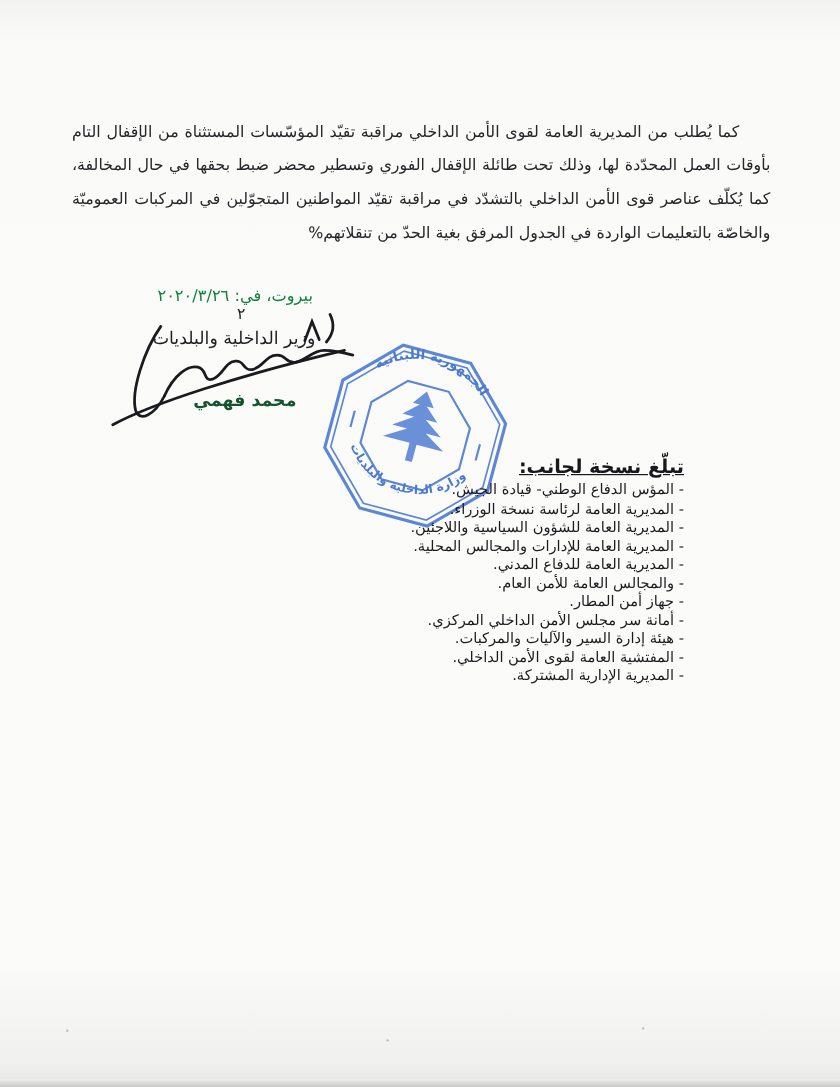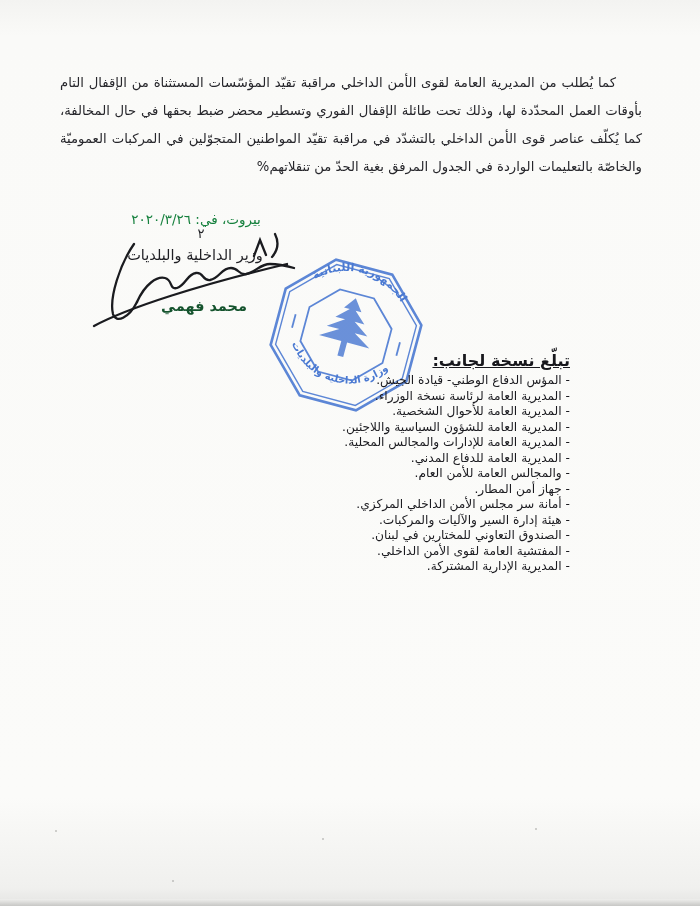--- a/index.html
+++ b/index.html
@@ -5,21 +5,21 @@
   * { margin:0; padding:0; box-sizing:border-box; }
   html,body { width:700px; height:906px; }
   body{
     font-family:"DejaVu Sans", sans-serif;
     position:relative;
     overflow:hidden;
     background:
       linear-gradient(180deg,#f3f3f1 0%,#fafaf8 4%,#fbfbf9 88%,#f0f0ee 98%,#e4e4e2 100%);
     color:#232327;
   }
-  .page{ position:absolute; inset:0; }
+  .page{ position:absolute; inset:0;margin-top:28px; }
   .para{
     position:absolute; top:69px; right:58px; left:60px;
     direction:rtl; text-align:justify; text-justify:inter-word;
     font-size:13.2px; line-height:28px; color:#26262b;
     text-indent:26px; letter-spacing:.1px;
   }
   .dateline{
     position:absolute; top:211px; left:96px; width:200px;
     direction:rtl; text-align:center; font-size:13.5px; color:#15803d;
   }
@@ -92,29 +92,27 @@
       <text font-size="10" fill="#4a79d2" stroke="none" text-anchor="middle" font-weight="bold">
         <textPath href="#arcBottom" startOffset="50%">وزارة الداخلية والبلديات</textPath>
       </text>
     </g>
   </svg>
 
   <div class="dist">
     <div class="dist-title">تبلّغ نسخة لجانب:</div>
     <div class="dist-item">- المؤس الدفاع الوطني- قيادة الجيش.</div>
     <div class="dist-item">- المديرية العامة لرئاسة نسخة الوزراء.</div>
-    <div class="dist-item">- المديرية العامة للأحوال الشخصية.</div>
     <div class="dist-item">- المديرية العامة للشؤون السياسية واللاجئين.</div>
     <div class="dist-item">- المديرية العامة للإدارات والمجالس المحلية.</div>
     <div class="dist-item">- المديرية العامة للدفاع المدني.</div>
     <div class="dist-item">- والمجالس العامة للأمن العام.</div>
     <div class="dist-item">- جهاز أمن المطار.</div>
     <div class="dist-item">- أمانة سر مجلس الأمن الداخلي المركزي.</div>
     <div class="dist-item">- هيئة إدارة السير والآليات والمركبات.</div>
-    <div class="dist-item">- الصندوق التعاوني للمختارين في لبنان.</div>
     <div class="dist-item">- المفتشية العامة لقوى الأمن الداخلي.</div>
     <div class="dist-item">- المديرية الإدارية المشتركة.</div>
   </div>
 
   <div class="speck" style="left:55px;top:830px;"></div>
   <div class="speck" style="left:322px;top:838px;"></div>
   <div class="speck" style="left:535px;top:828px;"></div>
   <div class="speck" style="left:172px;top:880px;"></div>
   <div class="scan-bottom"></div>
 

